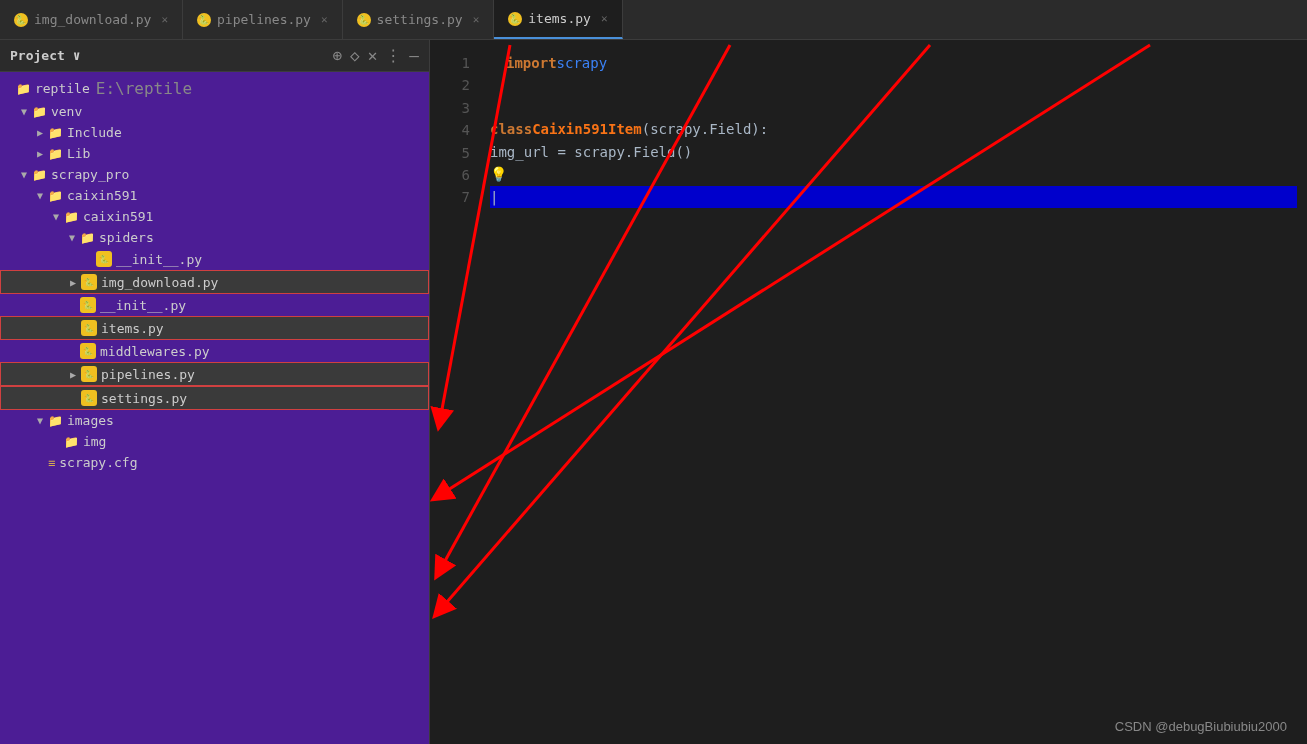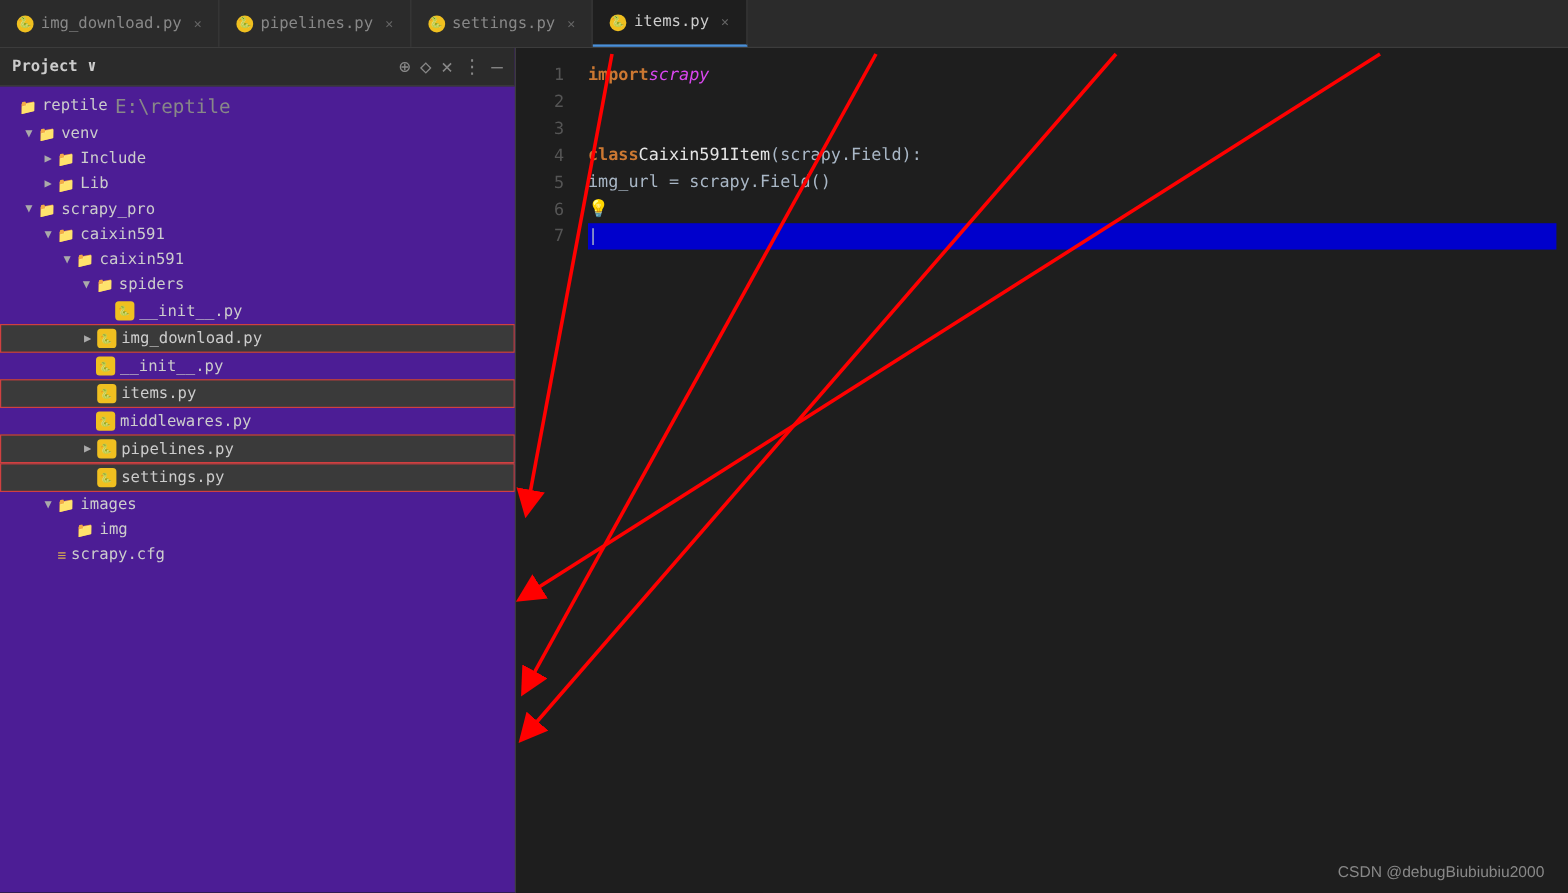--- a/index.html
+++ b/index.html
@@ -194,24 +194,24 @@
     }
     .code-line.active-line {
       background: #0000cc;
     }
     .code-line .hint-icon {
       color: #f0e040;
       margin-right: 8px;
       font-size: 14px;
     }
     .kw { color: #cc7832; font-weight: bold; }
-    .cls { color: #e5e5e5; }
+    .cls { color: #f97316; font-weight: bold; }
     .normal { color: #a9b7c6; }
-    .import-kw { color: #cc7832; font-weight: bold; }
-    .module { color: #d946ef; font-style: italic; }
+    .import-kw { color: #cc7832; font-weight: bold; margin-left: 16px; }
+    .module { color: #3b82f6; }
 
     
     .arrows-overlay {
       position: absolute;
       top: 0;
       left: 0;
       width: 100%;
       height: 100%;
       pointer-events: none;
     }

